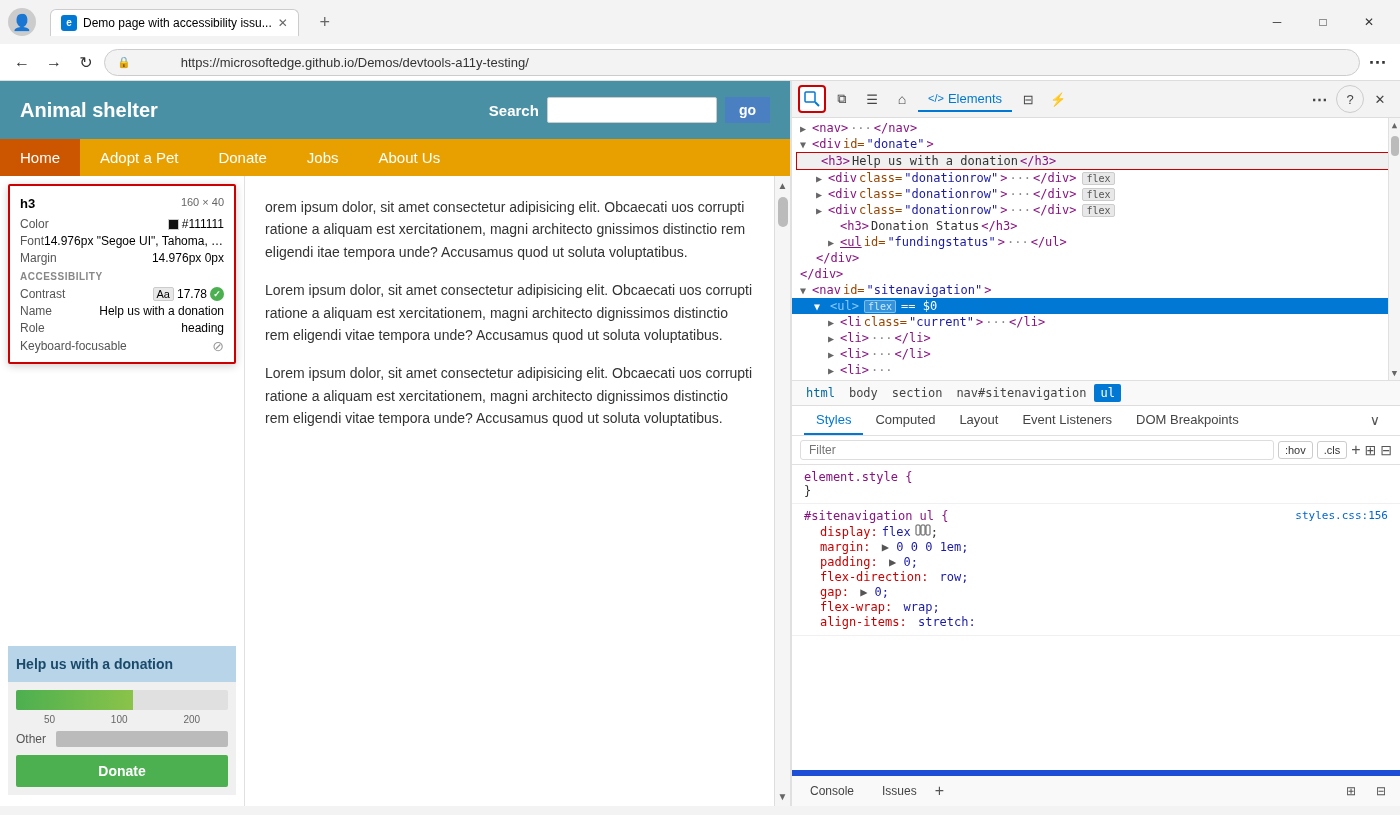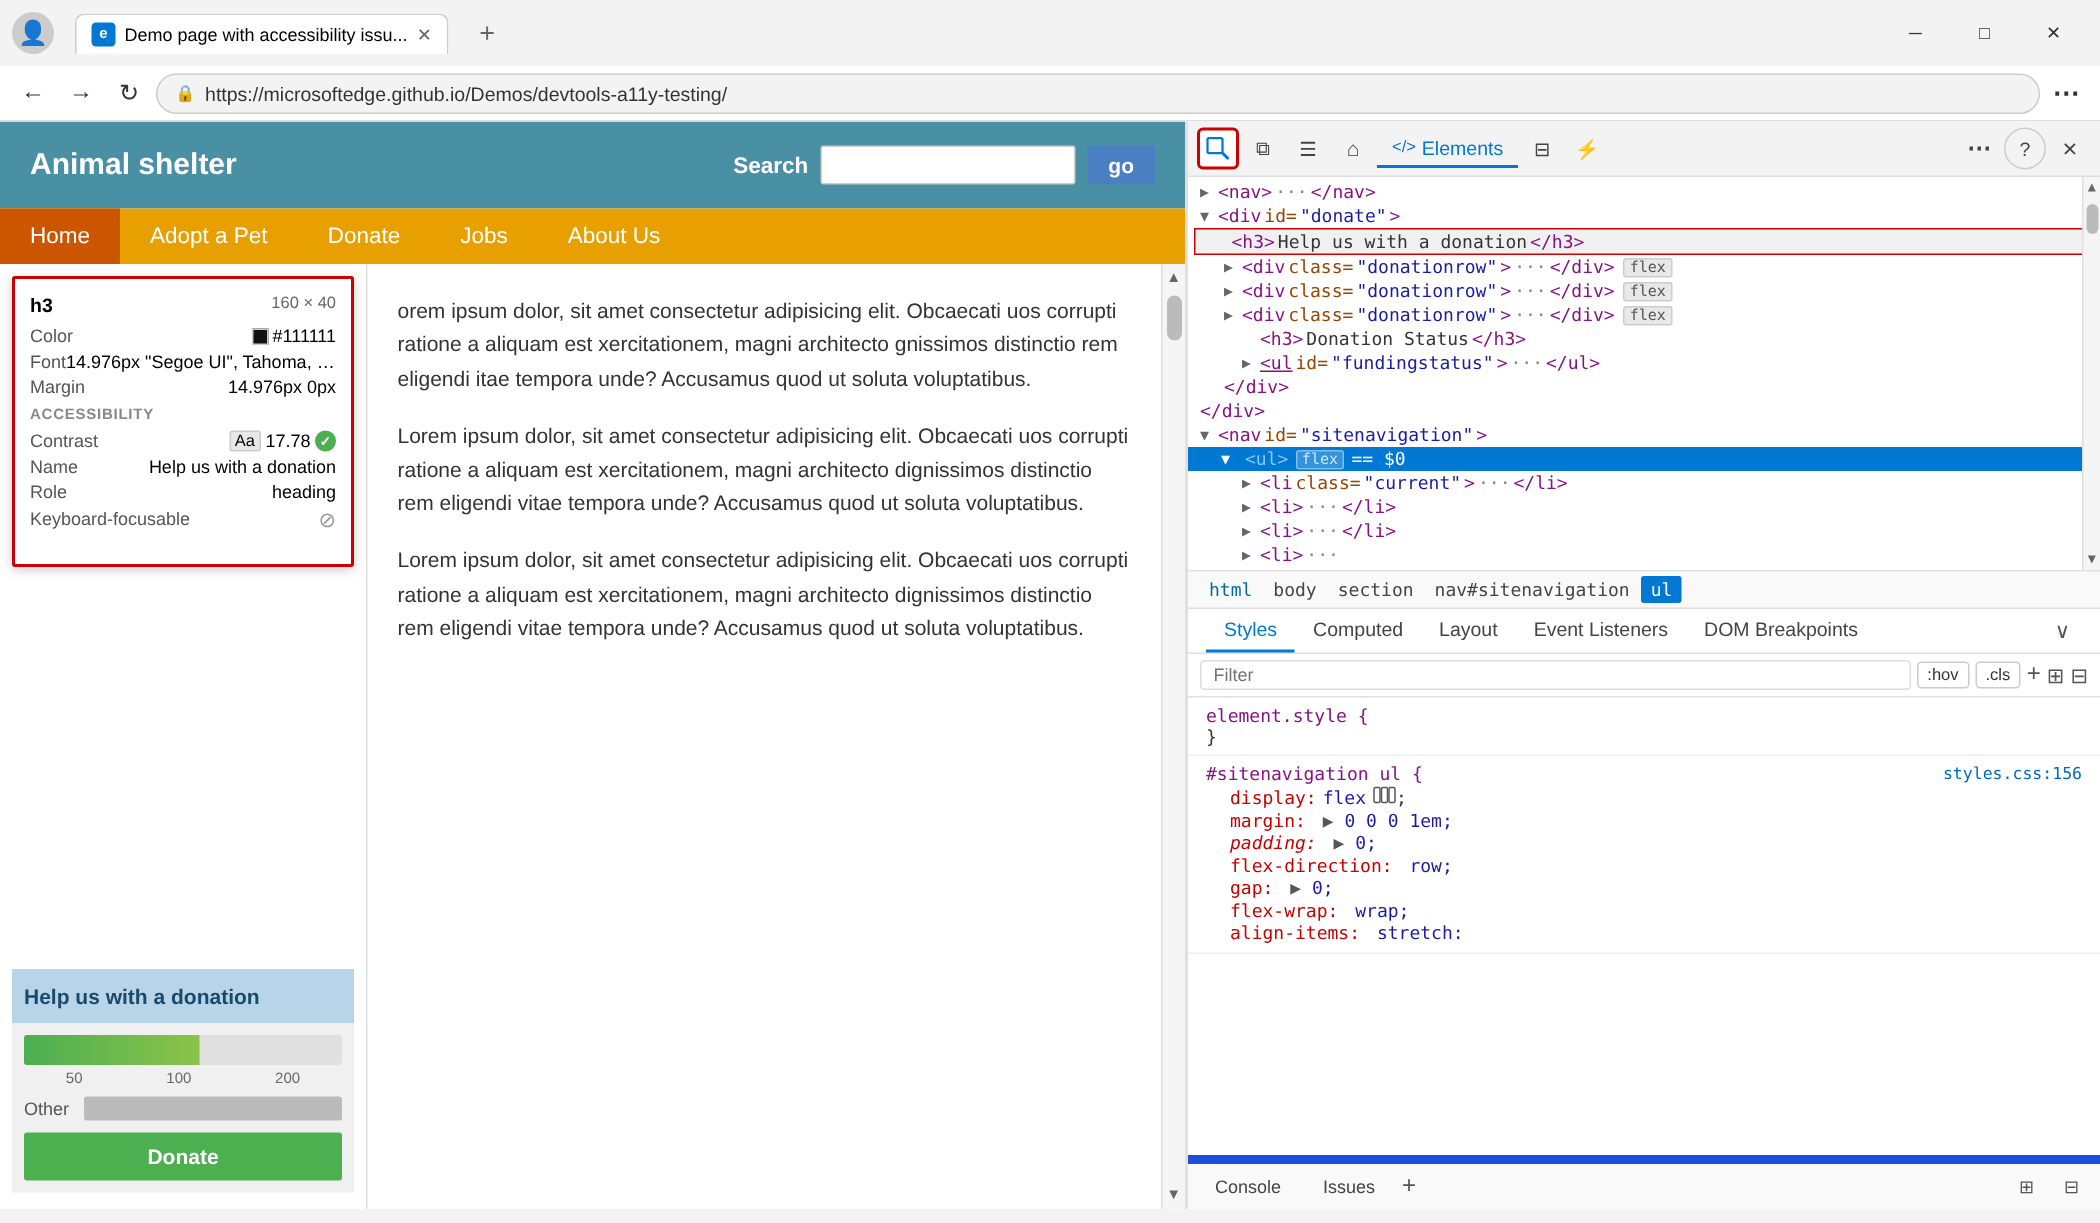--- a/index.html
+++ b/index.html
@@ -42,21 +42,21 @@
       <div style="width:46px; height:32px; display:flex; align-items:center; justify-content:center; font-size:12px; cursor:pointer; color:#333;">✕</div>
     </div>
   </div>
 
   <div style="display:flex; align-items:center; padding:4px 8px; gap:4px; background:white; border-bottom:1px solid #ddd;">
     <div class="nav-btn">←</div>
     <div class="nav-btn">→</div>
     <div class="nav-btn">↻</div>
     <div style="flex:1; display:flex; align-items:center; background:#f3f3f3; border:1px solid #ccc; border-radius:20px; padding:5px 12px; gap:6px;">
       <span style="color:#666; font-size:11px;">🔒</span>
-      <span style="font-size:13px; color:#333; flex:1;">https://microsoftedge.github.io/Demos/devtools-a11y-testing/</span>
+      <span style="font-size:13px; color:#333; flex:1;margin-left:44px;">https://microsoftedge.github.io/Demos/devtools-a11y-testing/</span>
     </div>
     <div class="nav-btn" style="font-size:18px; font-weight:bold; letter-spacing:1px;">⋯</div>
   </div>
 
   <div class="main-layout">
 
     <div class="website-panel" style="position:relative;">
 
       <div class="site-header">
         <div style="color:white; font-size:20px; font-weight:bold;">Animal shelter</div>
@@ -72,21 +72,21 @@
         <a style="padding:10px 20px; color:white; text-decoration:none; font-size:15px; font-weight:500;">Adopt a Pet</a>
         <a style="padding:10px 20px; color:white; text-decoration:none; font-size:15px; font-weight:500;">Donate</a>
         <a style="padding:10px 20px; color:white; text-decoration:none; font-size:15px; font-weight:500;">Jobs</a>
         <a style="padding:10px 20px; color:white; text-decoration:none; font-size:15px; font-weight:500;">About Us</a>
       </div>
 
       <div style="display:flex; flex:1; overflow:hidden; height:calc(100% - 98px);">
 
         <div style="width:245px; min-width:245px; background:white; border-right:1px solid #e0e0e0; overflow-y:auto; position:relative;">
 
-          <div class="red-border" style="position:absolute; top:8px; left:8px; right:8px; background:white; border:2px solid #cc0000; border-radius:2px; z-index:20; padding:10px 10px 22px 10px; font-size:12px; box-shadow:0 2px 8px rgba(0,0,0,0.2);">
+          <div class="red-border" style="position:absolute; top:8px; left:8px; right:8px; background:white; border:2px solid #cc0000; border-radius:2px; z-index:20; padding:10px 10px 8px 10px; font-size:12px; box-shadow:0 2px 8px rgba(0,0,0,0.2);">
             <div style="display:flex; justify-content:space-between; margin-bottom:6px;">
               <span style="font-weight:bold; font-size:13px;">h3</span>
               <span style="color:#666; font-size:11px;">160 × 40</span>
             </div>
             <div style="display:flex; justify-content:space-between; margin-bottom:3px;">
               <span style="color:#555;">Color</span>
               <span style="display:flex; align-items:center; gap:3px;">
                 <span style="display:inline-block; width:11px; height:11px; background:#111111; border:1px solid #ccc;"></span>
                 #111111
               </span>
@@ -377,21 +377,21 @@
                 </svg>
             </span>
             <span style="color:#333;">;</span>
           </div>
           <div style="padding-left:16px; color:#333; margin:1px 0;">
             <span style="color:#c80000;">margin:</span>
             <span style="color:#555; margin-left:4px;">▶</span>
             <span style="color:#1a1aa6;"> 0 0 0 1em;</span>
           </div>
           <div style="padding-left:16px; color:#333; margin:1px 0;">
-            <span style="color:#c80000;font-style:italic;">padding:</span>
+            <span style="color:#c80000;">padding:</span>
             <span style="color:#555; margin-left:4px;">▶</span>
             <span style="color:#1a1aa6;"> 0;</span>
           </div>
           <div style="padding-left:16px; color:#333; margin:1px 0;">
             <span style="color:#c80000;">flex-direction:</span>
             <span style="color:#1a1aa6; margin-left:4px;">row;</span>
           </div>
           <div style="padding-left:16px; color:#333; margin:1px 0;">
             <span style="color:#c80000;">gap:</span>
             <span style="color:#555; margin-left:4px;">▶</span>

